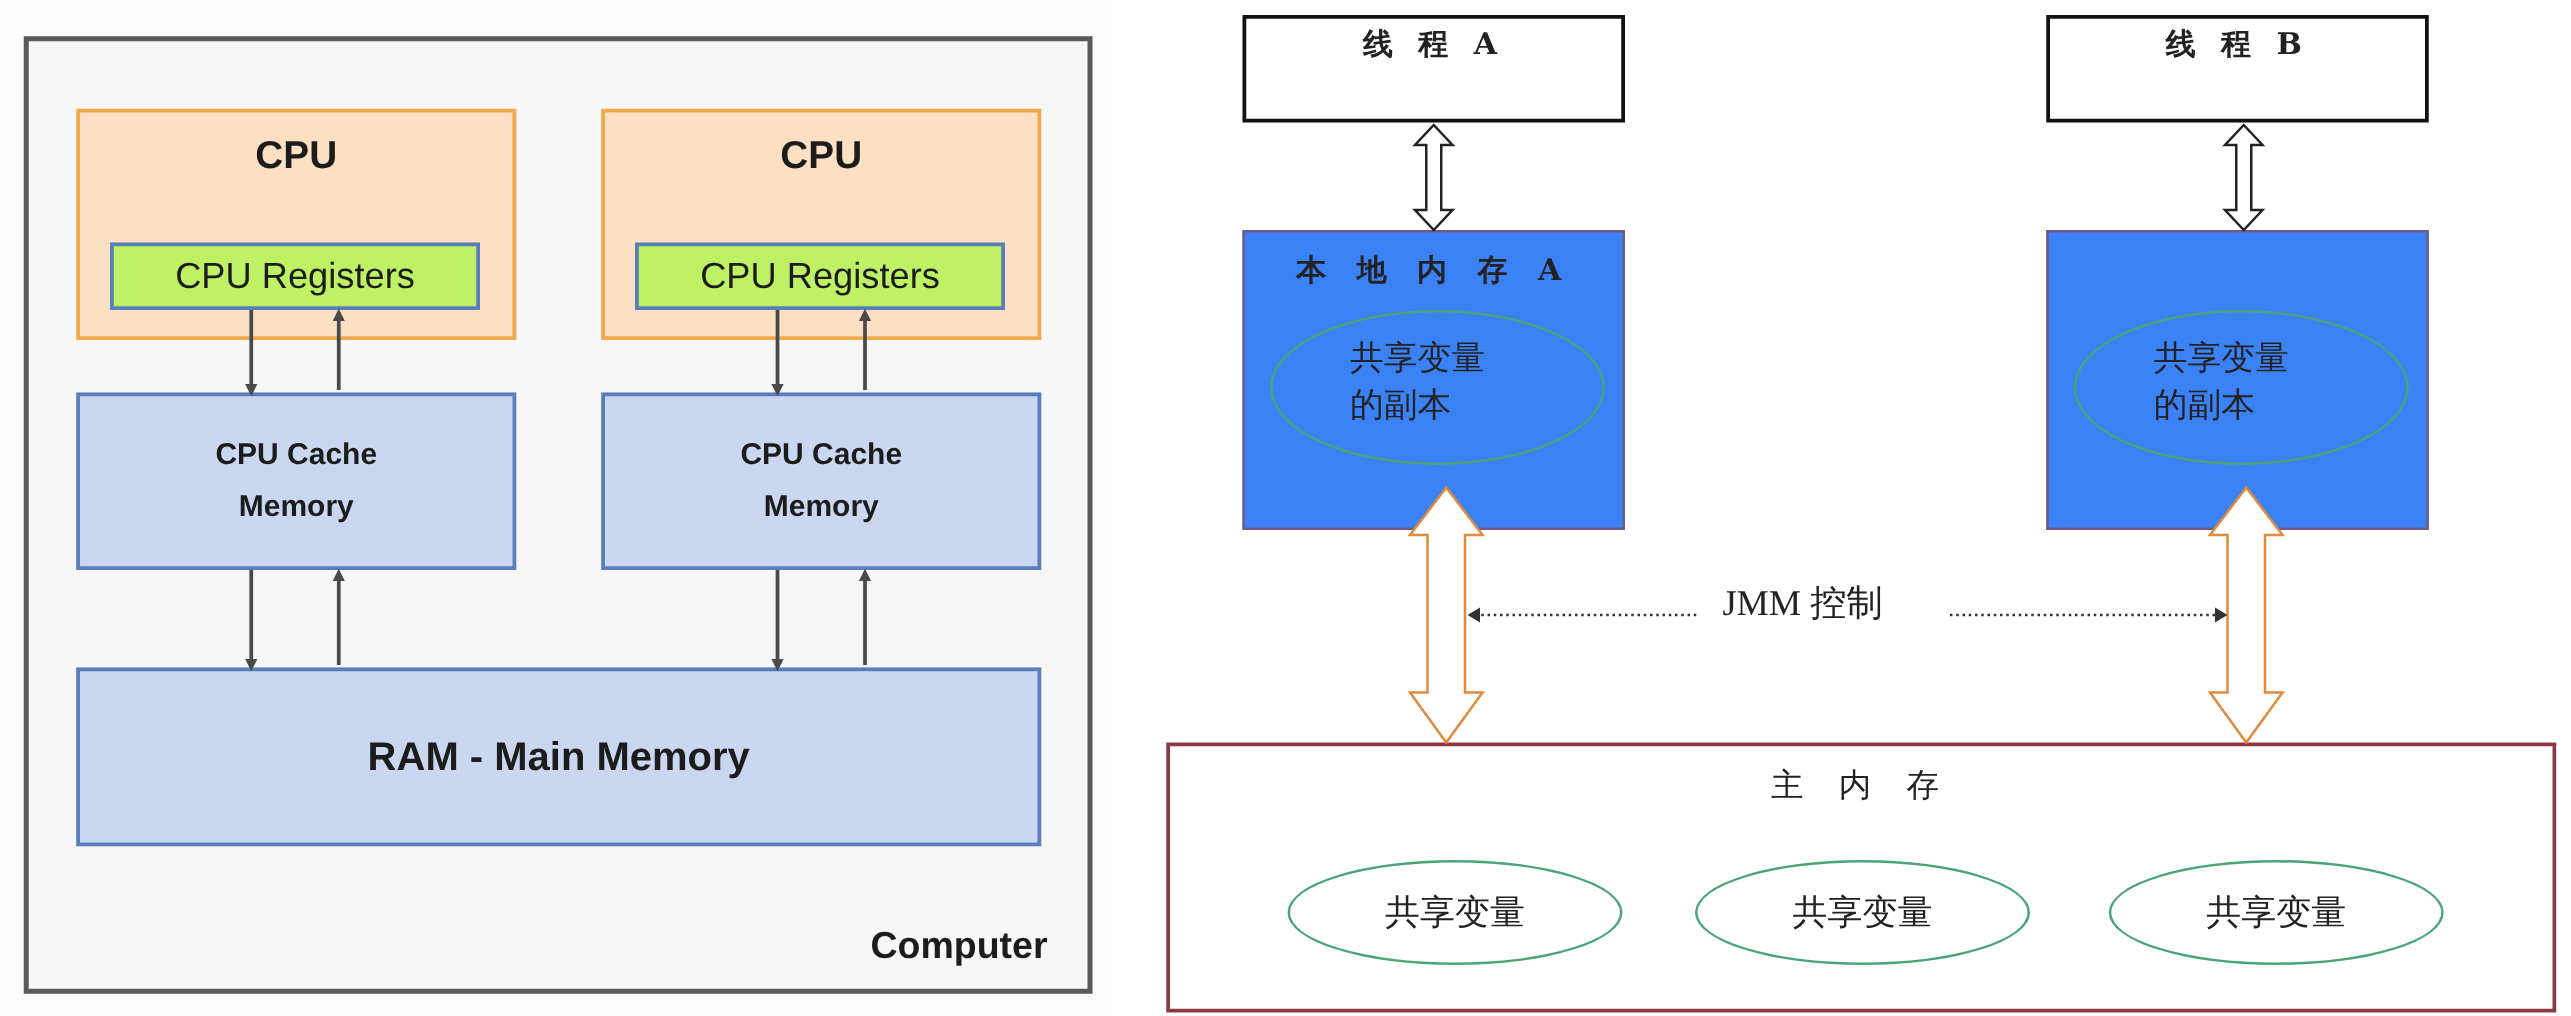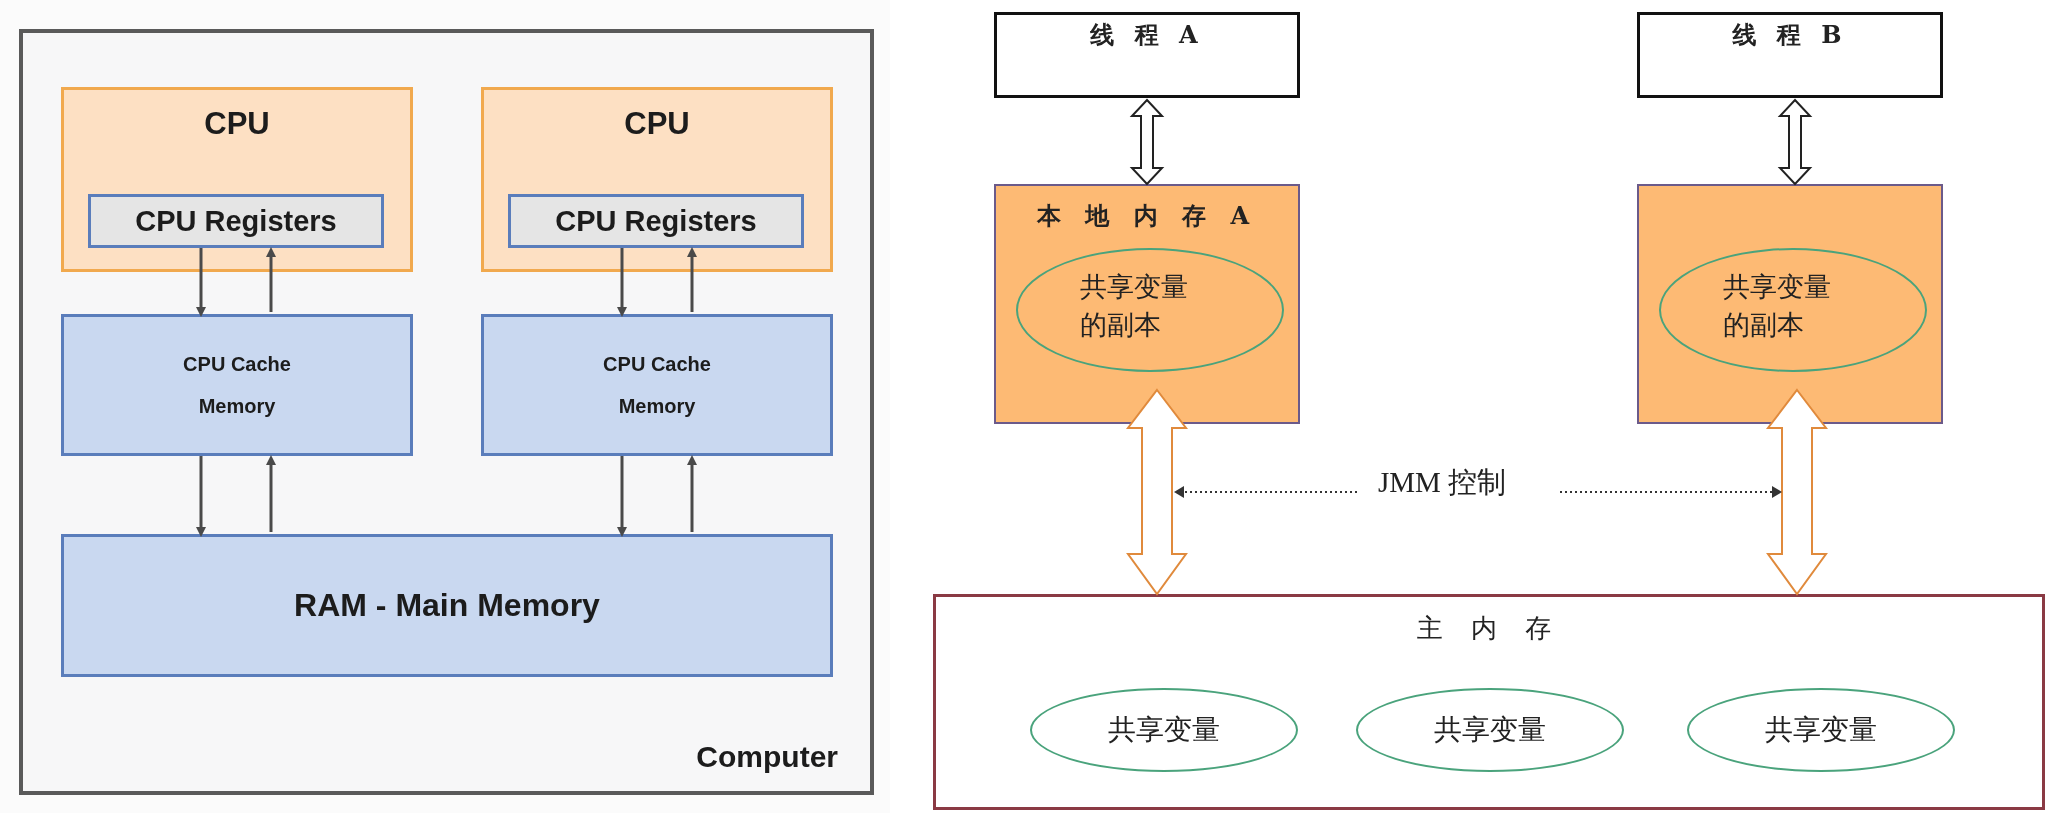--- a/index.html
+++ b/index.html
@@ -8,37 +8,37 @@
   .abs { position: absolute; box-sizing: border-box; }
 
   
   #hw-panel { left: 0; top: 0; width: 890px; height: 813px; background: #fbfbfb; }
   #computer-box { left: 19px; top: 29px; width: 855px; height: 766px;
                   border: 4px solid #5a5a5a; background: #f7f7f8; }
   .cpu-box { width: 352px; height: 185px; background: #fde0c3;
              border: 3px solid #f1a94e; }
   .cpu-title { position: absolute; left: 0; right: 0; top: 16px; text-align: center;
                font-family: "Liberation Sans", sans-serif; font-weight: bold; font-size: 31px; color: #1c1c1c; }
-  .reg-box { width: 296px; height: 54px; background: #e5e5e5; border: 3px solid #5a7dbb;
+  .reg-box { width: 296px; height: 54px; background: #bef264; border: 3px solid #5a7dbb;
              display: flex; align-items: center; justify-content: center;
-             font-family: "Liberation Sans", sans-serif; font-weight: bold; font-size: 29px; color: #1c1c1c; }
+             font-family: "Liberation Sans", sans-serif; font-weight: normal; font-size: 29px; color: #1c1c1c; }
   .cache-box { width: 352px; height: 142px; background: #c9d8f0; border: 3px solid #5a7dbb;
                display: flex; align-items: center; justify-content: center; text-align: center;
-               font-family: "Liberation Sans", sans-serif; font-weight: bold; font-size: 20px; line-height: 42px; color: #1c1c1c; }
+               font-family: "Liberation Sans", sans-serif; font-weight: bold; font-size: 24px; line-height: 42px; color: #1c1c1c; }
   #ram-box { left: 61px; top: 534px; width: 772px; height: 143px; background: #c9d8f0; border: 3px solid #5a7dbb;
              display: flex; align-items: center; justify-content: center;
              font-family: "Liberation Sans", sans-serif; font-weight: bold; font-size: 32px; color: #1c1c1c; }
   #computer-label { right: 52px; top: 740px; font-family: "Liberation Sans", sans-serif;
                     font-weight: bold; font-size: 30px; color: #1c1c1c; text-align: center; }
 
   
   .thread-box { width: 306px; height: 86px; border: 3px solid #111; background: #fff;
                 text-align: center; padding-top: 4px;
                 font-family: "DejaVu Serif", "Liberation Serif", serif; font-weight: bold; font-size: 24px; letter-spacing: 6px; color: #222; }
-  .local-box { width: 306px; height: 240px; border: 2px solid #6b5a8a; background: #fdba74; }
+  .local-box { width: 306px; height: 240px; border: 2px solid #6b5a8a; background: #3b82f6; }
   .local-title { position: absolute; left: 0; right: 0; top: 14px; text-align: center;
                  font-family: "DejaVu Serif", "Liberation Serif", serif; font-weight: bold; font-size: 24px; letter-spacing: 8px; color: #222; }
   .copy-ellipse { position: absolute; left: 20px; top: 62px; width: 264px; height: 120px;
                   border: 2px solid #4aa37c; border-radius: 50%; }
   .copy-text { position: absolute; left: 62px; top: 18px; font-size: 27px; line-height: 38px; color: #222; text-align: left; }
   #main-box { left: 933px; top: 594px; width: 1112px; height: 216px; border: 3px solid #8a3a44; background: #fff; }
   #main-title { position: absolute; left: 0; right: 0; top: 14px; text-align: center;
                 font-size: 26px; letter-spacing: 10px; color: #222; }
   .var-ellipse { position: absolute; top: 91px; width: 264px; height: 80px;
                  border: 2px solid #4aa37c; border-radius: 50%;

